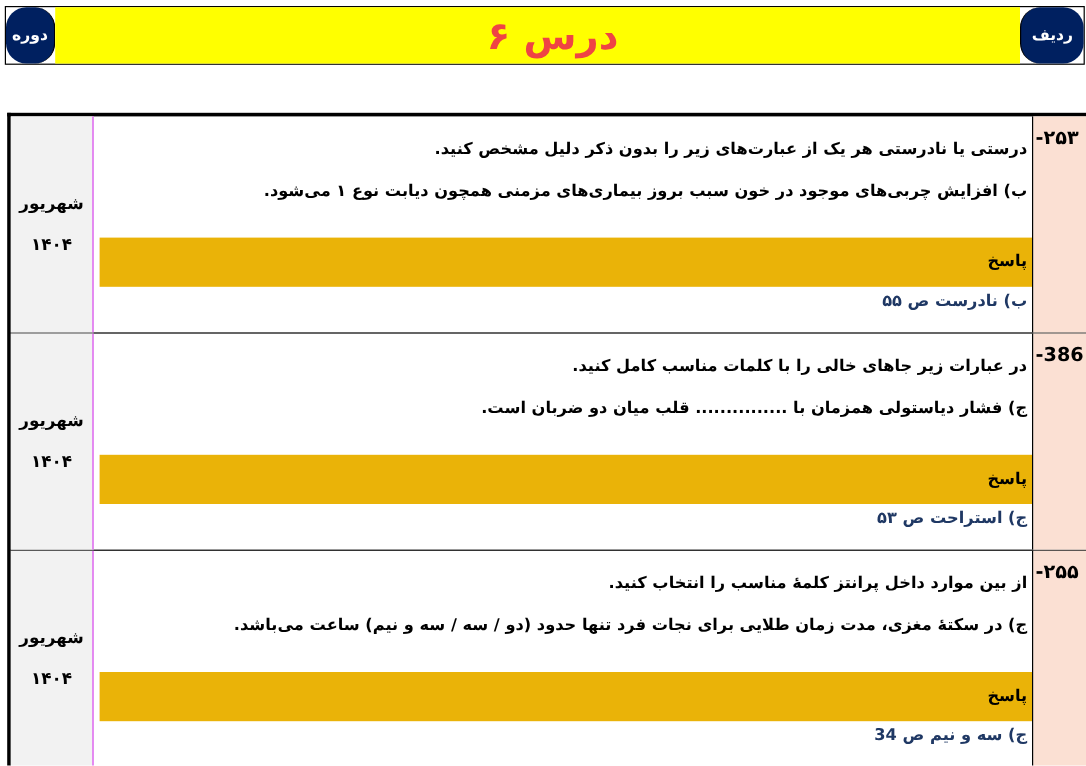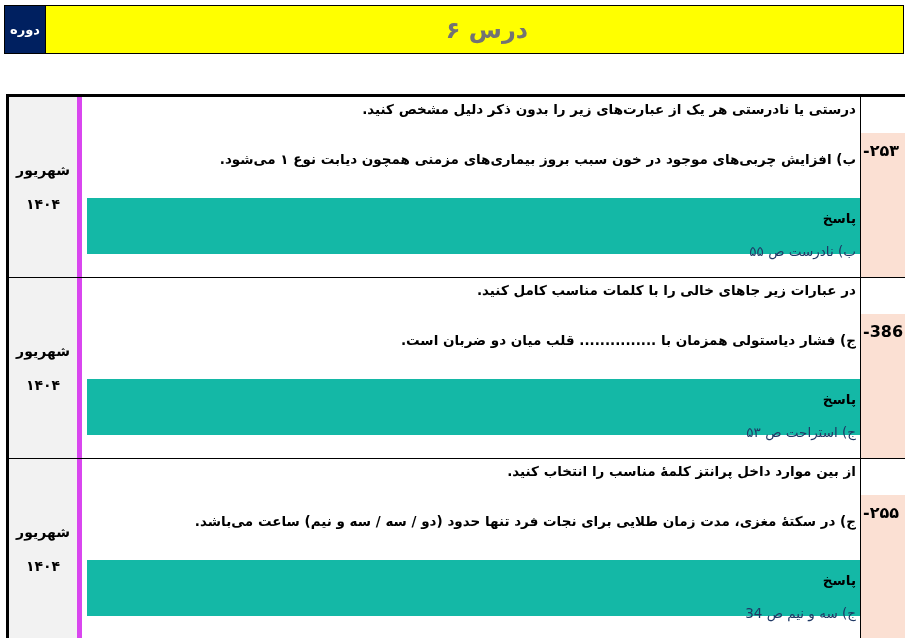--- a/index.html
+++ b/index.html
@@ -1,39 +1,40 @@
 <!DOCTYPE html>
 <html><head>
 <meta charset="utf-8">
 <style>
   html,body{margin:0;padding:0;background:#fff;}
   body{width:905px;height:638px;position:relative;overflow:hidden;font-family:"DejaVu Sans",sans-serif;}
   .hdr{position:absolute;left:4px;top:5px;width:898px;height:47px;border:1px solid #000;display:flex;direction:ltr;}
-  .hdr .side{width:40px;flex:0 0 auto;background:#002060;color:#fff;font-weight:bold;font-size:13px;display:flex;align-items:center;justify-content:center;}
+  .hdr .side{width:40px;flex:0 0 auto;background:#002060;color:#fff;font-weight:bold;font-size:13px;display:flex;align-items:center;justify-content:center;border-radius:17px;}
   .hdr .left{width:38px;border-right:1px solid #000;padding:0 1px;}
   .hdr .right{width:52px;border-left:1px solid #000;}
-  .hdr .mid{flex:1;background:#ffff00;display:flex;align-items:center;justify-content:center;font-weight:bold;font-size:24px;color:#737373;padding-left:25px;}
+  .hdr .mid{flex:1;background:#ffff00;display:flex;align-items:center;justify-content:center;font-weight:bold;font-size:32px;color:#ef4444;padding-left:25px;}
   .tbl{position:absolute;left:6px;top:94px;width:896px;border-top:3px solid #000;border-left:3px solid #000;border-right:3px solid #000;}
   .row{display:flex;direction:ltr;height:180px;border-bottom:1.5px solid #000;}
-  .date{width:68px;flex:0 0 auto;background:#f2f2f2;border-right:5px solid #d946ef;display:flex;flex-direction:column;align-items:center;justify-content:center;font-weight:bold;font-size:14px;color:#000;gap:18px;}
+  .date{width:68px;flex:0 0 auto;background:#f2f2f2;border-right:1px solid #d946ef;display:flex;flex-direction:column;align-items:center;justify-content:center;font-weight:bold;font-size:14px;color:#000;gap:18px;}
   .content{flex:1;direction:rtl;position:relative;border-right:1px solid #000;}
-  .num{width:42px;flex:0 0 auto;background:#fbe0d3;direction:ltr;font-size:16px;font-weight:bold;color:#000;padding-top:8px;text-align:left;padding-left:2px;margin-top:36px;}
+  .num{width:42px;flex:0 0 auto;background:#fbe0d3;direction:ltr;font-size:16px;font-weight:bold;color:#000;padding-top:8px;text-align:left;padding-left:2px;}
   .q{position:absolute;right:4px;font-weight:bold;font-size:13.5px;color:#000;white-space:nowrap;}
-  .q1{top:4px;}
+  .q1{top:19px;}
   .q2{top:54px;}
-  .ansbar{position:absolute;left:5px;right:0;top:101px;height:56px;background:#14b8a6;}
+  .ansbar{position:absolute;left:5px;right:0;top:101px;height:41px;background:#eab308;}
   .anslabel{position:absolute;right:4px;top:12px;font-weight:bold;font-size:13.5px;color:#000;}
-  .ans{position:absolute;right:4px;top:146px;font-weight:normal;font-size:13.5px;color:#1f3864;}
+  .ans{position:absolute;right:4px;top:146px;font-weight:bold;font-size:13.5px;color:#1f3864;}
 </style>
 </head>
 <body>
 
 <div class="hdr">
   <div class="side left">دوره</div>
   <div class="mid">درس ۶</div>
+  <div class="side right">ردیف</div>
 </div>
 
 <div class="tbl">
   <div class="row">
     <div class="date">
       <span>شهریور</span>
       <span>۱۴۰۴</span>
     </div>
     <div class="content">
       <div class="q q1">درستی یا نادرستی هر یک از عبارت‌های زیر را بدون ذکر دلیل مشخص کنید.</div>

